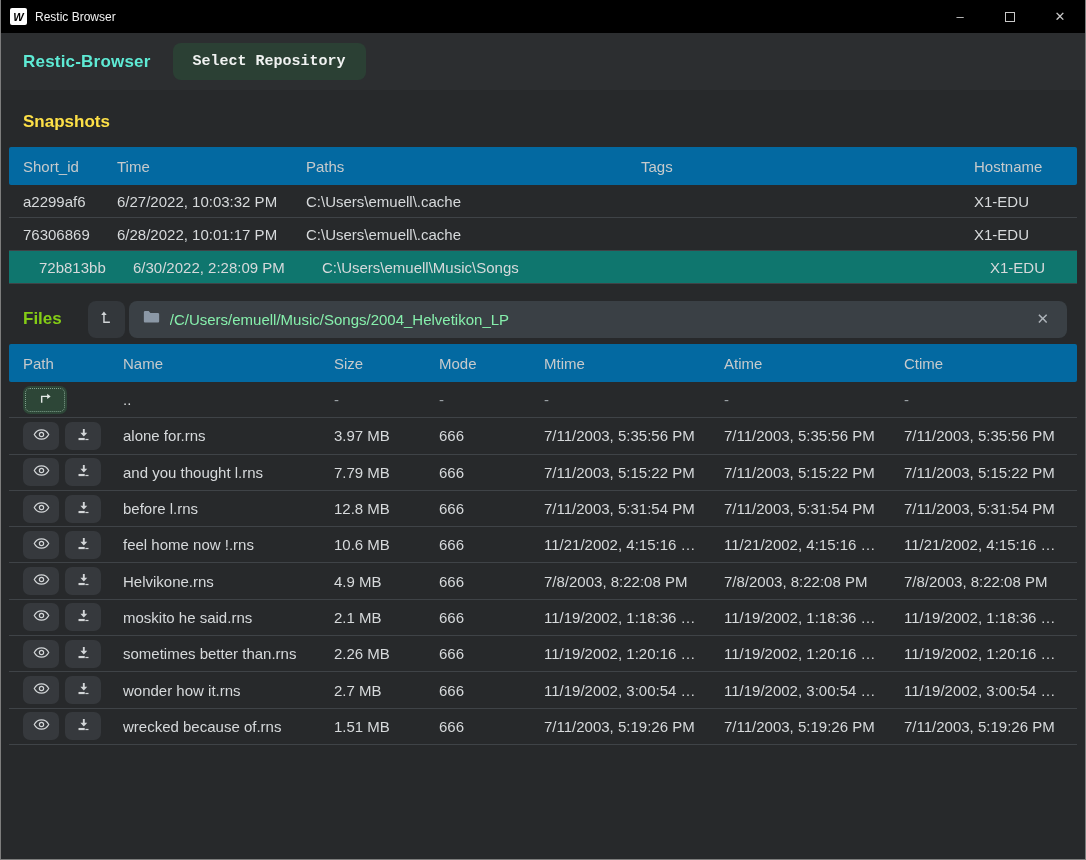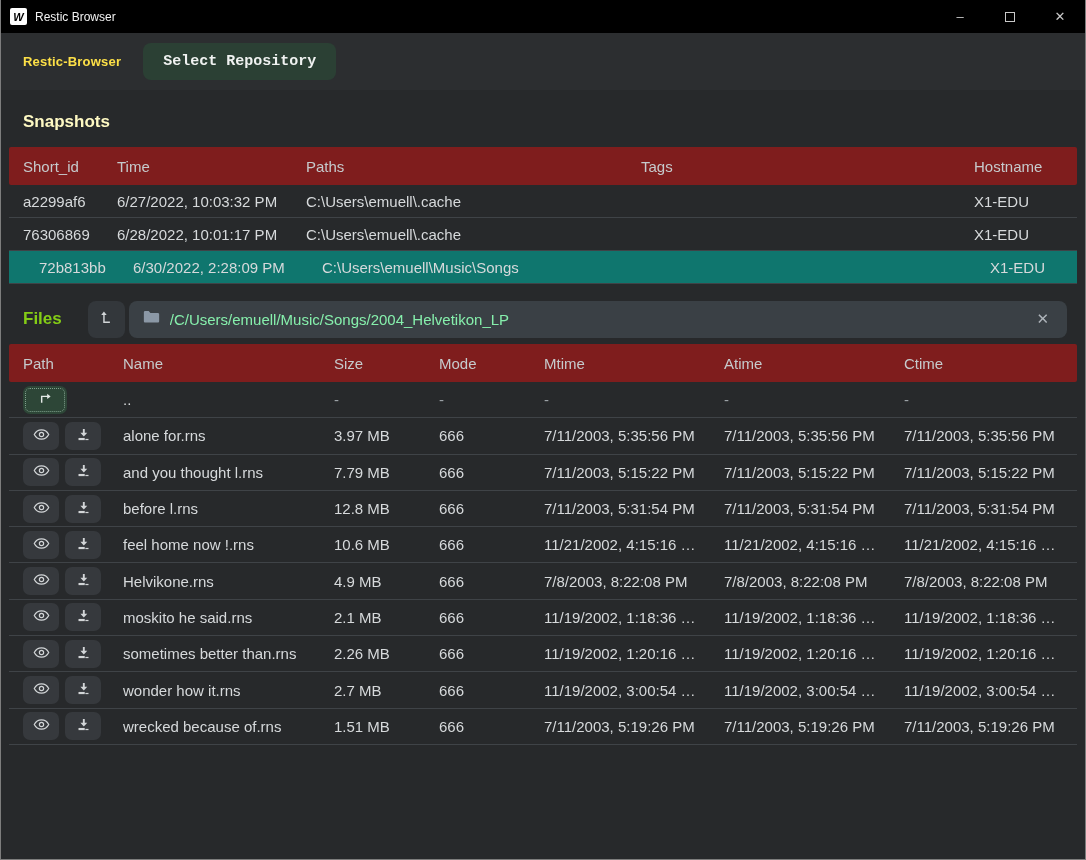--- a/index.html
+++ b/index.html
@@ -36,41 +36,41 @@
     display:flex; align-items:center; justify-content:center;
     color:#c9c9c9; font-size:13px; cursor:default;
   }
   .win-max-glyph { width:10px; height:10px; border:1px solid #c9c9c9; }
   
   .header {
     height:57px; background:#2c2e30;
     display:flex; align-items:center;
     padding:0 22px; flex:0 0 auto;
   }
-  .app-title { font-size:13px; font-weight:bold; color:#fde047; letter-spacing:.2px; }
+  .app-title { font-size:17px; font-weight:bold; color:#5eead4; letter-spacing:.2px; }
   .select-repo-btn {
     margin-left:22px;
     background:#2b4034; color:#f0f2f1;
     border:none; border-radius:8px;
     font-family:Liberation Mono, monospace; font-size:15px; font-weight:bold;
     padding:10px 20px; cursor:pointer;
   }
   .repo-path { margin-left:26px; font-size:17px; color:#7e868e; }
   
   .section-title {
-    font-size:17px; font-weight:bold; color:#fef9c3;
+    font-size:17px; font-weight:bold; color:#fde047;
     padding:22px 22px 15px 22px;
   }
   
   .snap-grid, .file-grid { margin:0 8px; }
   .snap-row, .file-row { display:grid; align-items:center; }
   .snap-row { grid-template-columns:108px 189px 335px 333px 1fr; height:33px; }
   .file-row { grid-template-columns:114px 211px 105px 105px 180px 180px 1fr; }
   .table-header {
-    background:#7f1d1d; color:#c6cacc; font-size:15px;
+    background:#0369a1; color:#c6cacc; font-size:15px;
     height:38px; border-radius:2px;
   }
   .snap-grid .snap-row:not(.table-header),
   .file-grid .file-row:not(.table-header) {
     border-bottom:1px solid #3f4347;
     font-size:15px;
   }
   .file-grid .file-row:not(.table-header) { height:36.3px; }
   .cell { padding-left:0; white-space:nowrap; overflow:hidden; text-overflow:ellipsis; }
   .cell.first { padding-left:14px; }

